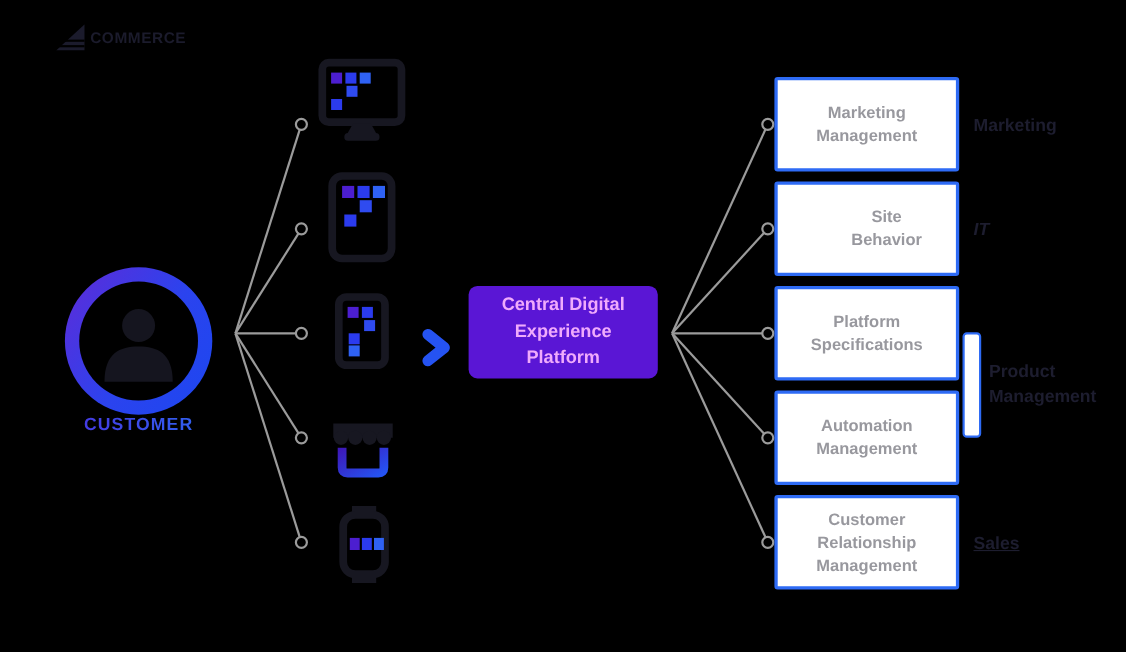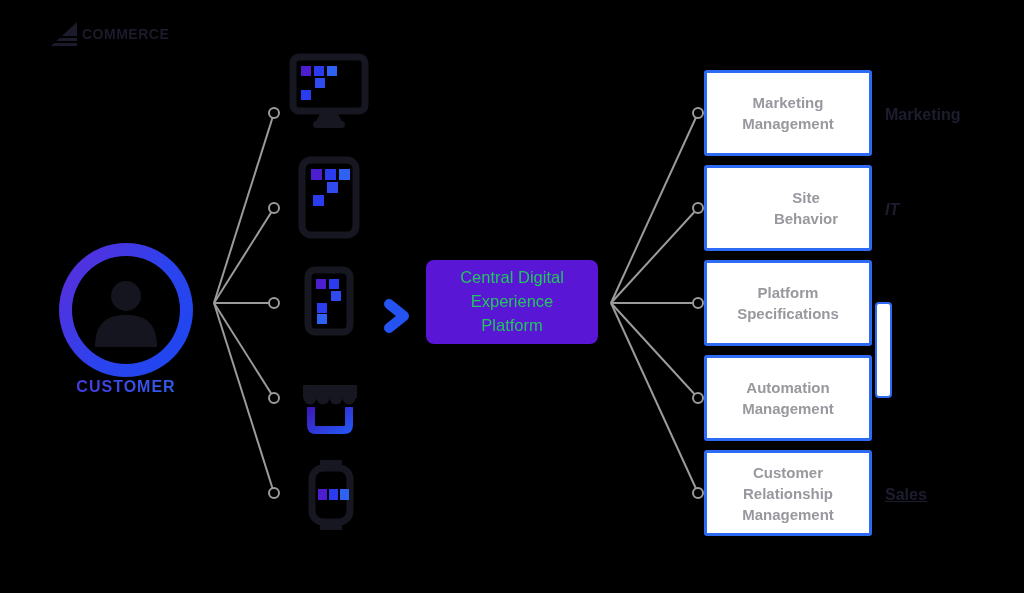--- a/index.html
+++ b/index.html
@@ -20,21 +20,21 @@
   .cust-inner{position:absolute;left:13px;top:13px;width:108px;height:108px;border-radius:50%;
     background:#000;display:flex;align-items:center;justify-content:center;}
   .cust-label{left:18px;top:378px;width:174px;text-align:center;font-weight:700;font-size:16px;
     letter-spacing:1px;color:#2a52f0;
     background:linear-gradient(90deg,#4b2fe0,#2a6af2);
     -webkit-background-clip:text;background-clip:text;-webkit-text-fill-color:transparent;}
 
   
   .platform{left:405px;top:260px;width:172px;height:84px;background:#5a16d5;border-radius:8px;
     display:flex;flex-direction:column;align-items:center;justify-content:center;}
-  .platform span{display:block;color:#22c55e;font-weight:400;font-size:16.5px;line-height:1.45;text-align:center;}
+  .platform span{display:block;color:#f0abfc;font-weight:700;font-size:16.5px;line-height:1.45;text-align:center;}
 
   
   .sys-box{left:683px;width:168px;height:86px;background:#fff;border:3px solid #2e6bf5;border-radius:3px;
     box-sizing:border-box;display:flex;flex-direction:column;align-items:center;justify-content:center;}
   .sys-box span{display:block;color:#98989e;font-weight:700;font-size:15px;line-height:1.4;text-align:center;}
   .b0{top:70px;} .b1{top:165px;padding-left:36px;} .b2{top:260px;} .b3{top:355px;} .b4{top:450px;}
 
   
   .cat{color:#1d1d2f;font-weight:700;font-size:16px;line-height:1.35;}
   .cat-marketing{left:864px;top:104px;}
@@ -181,15 +181,16 @@
   <div class="abs sys-box b4">
     <span>Customer</span>
     <span>Relationship</span>
     <span>Management</span>
   </div>
 
   <div class="abs bracket"></div>
 
   <div class="abs cat cat-marketing">Marketing</div>
   <div class="abs cat cat-it">IT</div>
+  <div class="abs cat cat-pm">Product Management</div>
   <div class="abs cat cat-sales">Sales</div>
 
 </div>
 
 </body></html>

